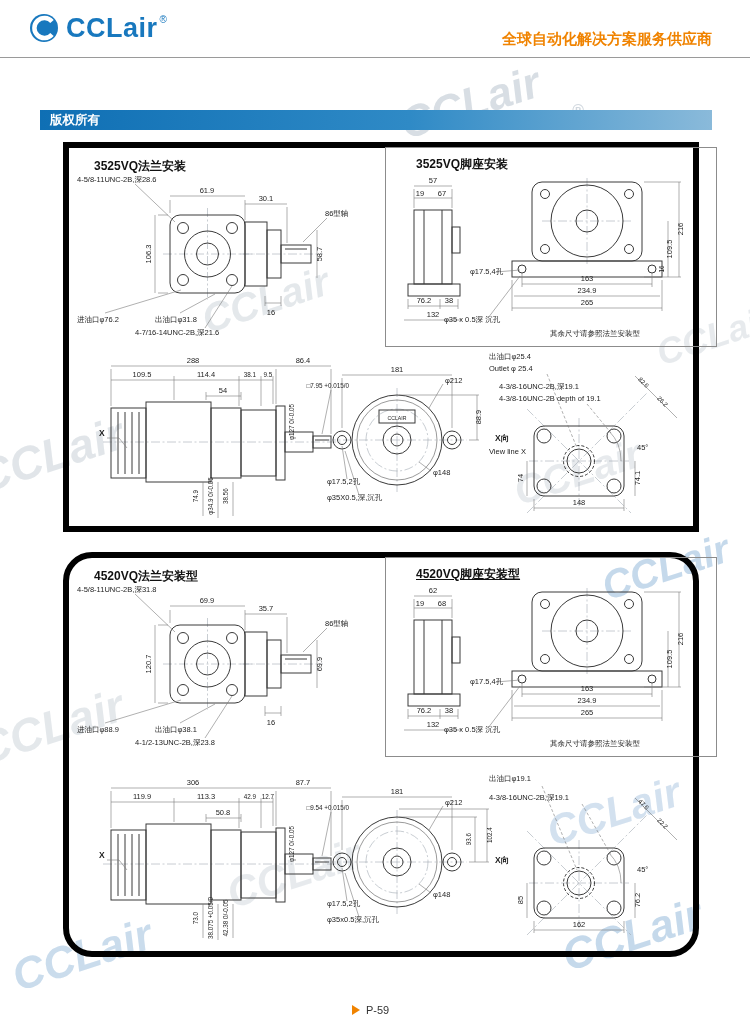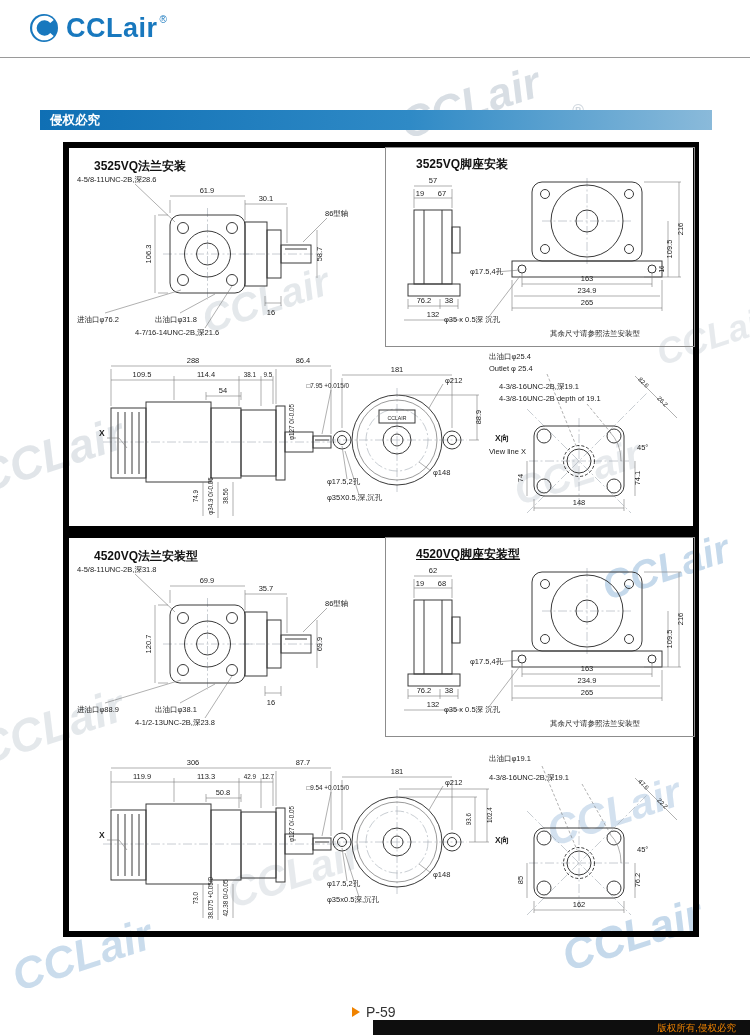--- a/index.html
+++ b/index.html
@@ -18,39 +18,39 @@
     background:linear-gradient(90deg,#0f6fb4 0%,#2f8ac6 55%,#8abada 100%);
     color:#fff;font-size:12.5px;font-weight:600;line-height:20px;padding-left:10px;box-sizing:border-box;}
 
   
   .wm{position:absolute;font-weight:bold;font-style:italic;transform:rotate(-18deg);
       pointer-events:none;white-space:nowrap;z-index:0;}
 
   
   .box{position:absolute;border:6px solid #000000;background:transparent;z-index:1;}
   .box1{left:63px;top:142px;width:624px;height:378px;}
-  .box2{left:63px;top:532px;width:624px;height:393px;}
-  .subbox{position:absolute;left:316px;top:-1px;width:308px;height:198px;border:1px solid #8c8c8c;}
+  .box2{left:63px;top:552px;width:624px;height:393px;border-radius:29px;}
+  .subbox{position:absolute;left:316px;top:-1px;width:308px;height:198px;border:1px solid #8c8c8c;padding-left:22px;}
   .panel-title{position:absolute;font-size:12px;font-weight:bold;color:#111;white-space:nowrap;}
   .dwg{position:absolute;}
 
   
   svg .out{stroke:#3a3a3a;stroke-width:1;fill:none;}
   svg .thin{stroke:#555;stroke-width:.6;fill:none;}
   svg .dim{stroke:#7a7a7a;stroke-width:.6;fill:none;}
   svg .cl{stroke:#9aa4ac;stroke-width:.55;fill:none;stroke-dasharray:9 2.5 2 2.5;}
   svg .dash{stroke-dasharray:3 2;}
   svg text{font-family:"Liberation Sans","DejaVu Sans",sans-serif;font-size:7.5px;fill:#1c1c1c;stroke:none;}
   svg text.t6{font-size:6.3px;}
   svg text.t5{font-size:5.2px;}
   svg text.t8{font-size:8.5px;font-weight:bold;}
   svg .tm{text-anchor:middle;}
 
   
-  .page-num{position:absolute;left:352px;top:1004px;font-size:14px;color:#333;display:flex;align-items:center;z-index:2;}
+  .page-num{position:absolute;left:352px;top:1004px;font-size:11px;color:#333;display:flex;align-items:center;z-index:2;}
   .tri{width:0;height:0;border-top:5px solid transparent;border-bottom:5px solid transparent;border-left:8px solid #f08300;display:inline-block;margin-right:6px;}
   .copyright-bar{position:absolute;left:373px;top:1020px;width:377px;height:15px;background:#0e0e0e;
     color:#f08300;font-size:9.5px;line-height:15px;text-align:right;padding-right:14px;box-sizing:border-box;z-index:2;}
 </style>
 </head>
 <body>
 
 <div class="page">
 
   <span class="wm" style="left:398px;top:78px;font-size:44px;color:#b9c4ce;opacity:.55;">CCLair</span>
@@ -68,24 +68,25 @@
 
   <div class="header">
     <div class="logo">
       <svg width="32" height="32" viewBox="0 0 32 32">
         <circle cx="16" cy="16" r="14" fill="#1878be"></circle>
         <path d="M24 9.5 A10 10 0 1 0 24 22.5" stroke="#ffffff" stroke-width="4.5" fill="none"></path>
       </svg>
       <span class="logo-text">CCLair</span>
       <span class="logo-reg">®</span>
     </div>
+    <div class="tagline">全球自动化解决方案服务供应商</div>
   </div>
 
   <div class="section-bar">
-    <span>侵权必究</span>
+    <span>版权所有</span>
   </div>
 
   <section class="box box1">
     <div class="panel-title" style="left:25px;top:10px;">3525VQ法兰安装</div>
 
     <svg class="dwg" style="left:6px;top:22px;" width="300" height="168" viewBox="0 0 300 168">
       <g class="cl">
         <line x1="88" y1="84" x2="180" y2="84"></line>
           <line x1="132.5" y1="38" x2="132.5" y2="130"></line>
         <line x1="165" y1="84" x2="248" y2="84"></line>
@@ -589,17 +590,14 @@
       <text x="36" y="130" class="tm" transform="rotate(-90 36 130)">85</text>
       <text x="92" y="157" class="tm">162</text>
       <text x="153" y="130" class="tm" transform="rotate(-90 153 130)">76.2</text>
     </svg>
   </section>
 
   <div class="page-num">
     <span class="tri"></span>
     <span>P-59</span>
   </div>
-  <div class="copyright-bar">
-    <span>版权所有,侵权必究</span>
-  </div>
 
 </div>
 
 </body></html>

